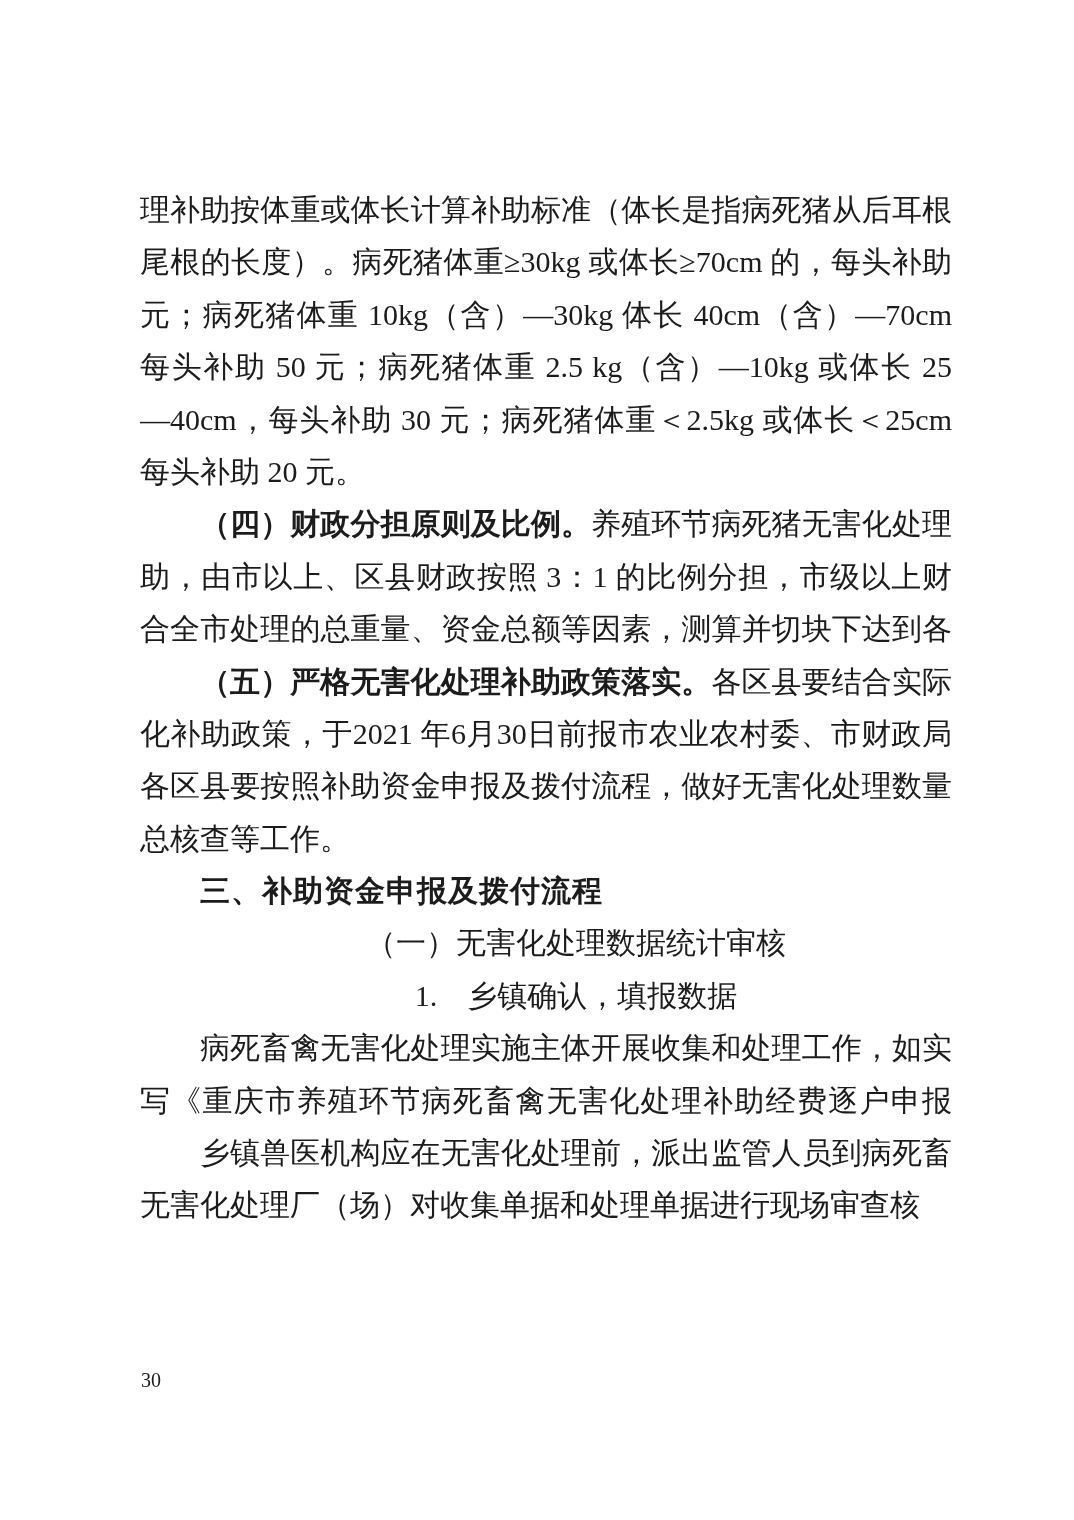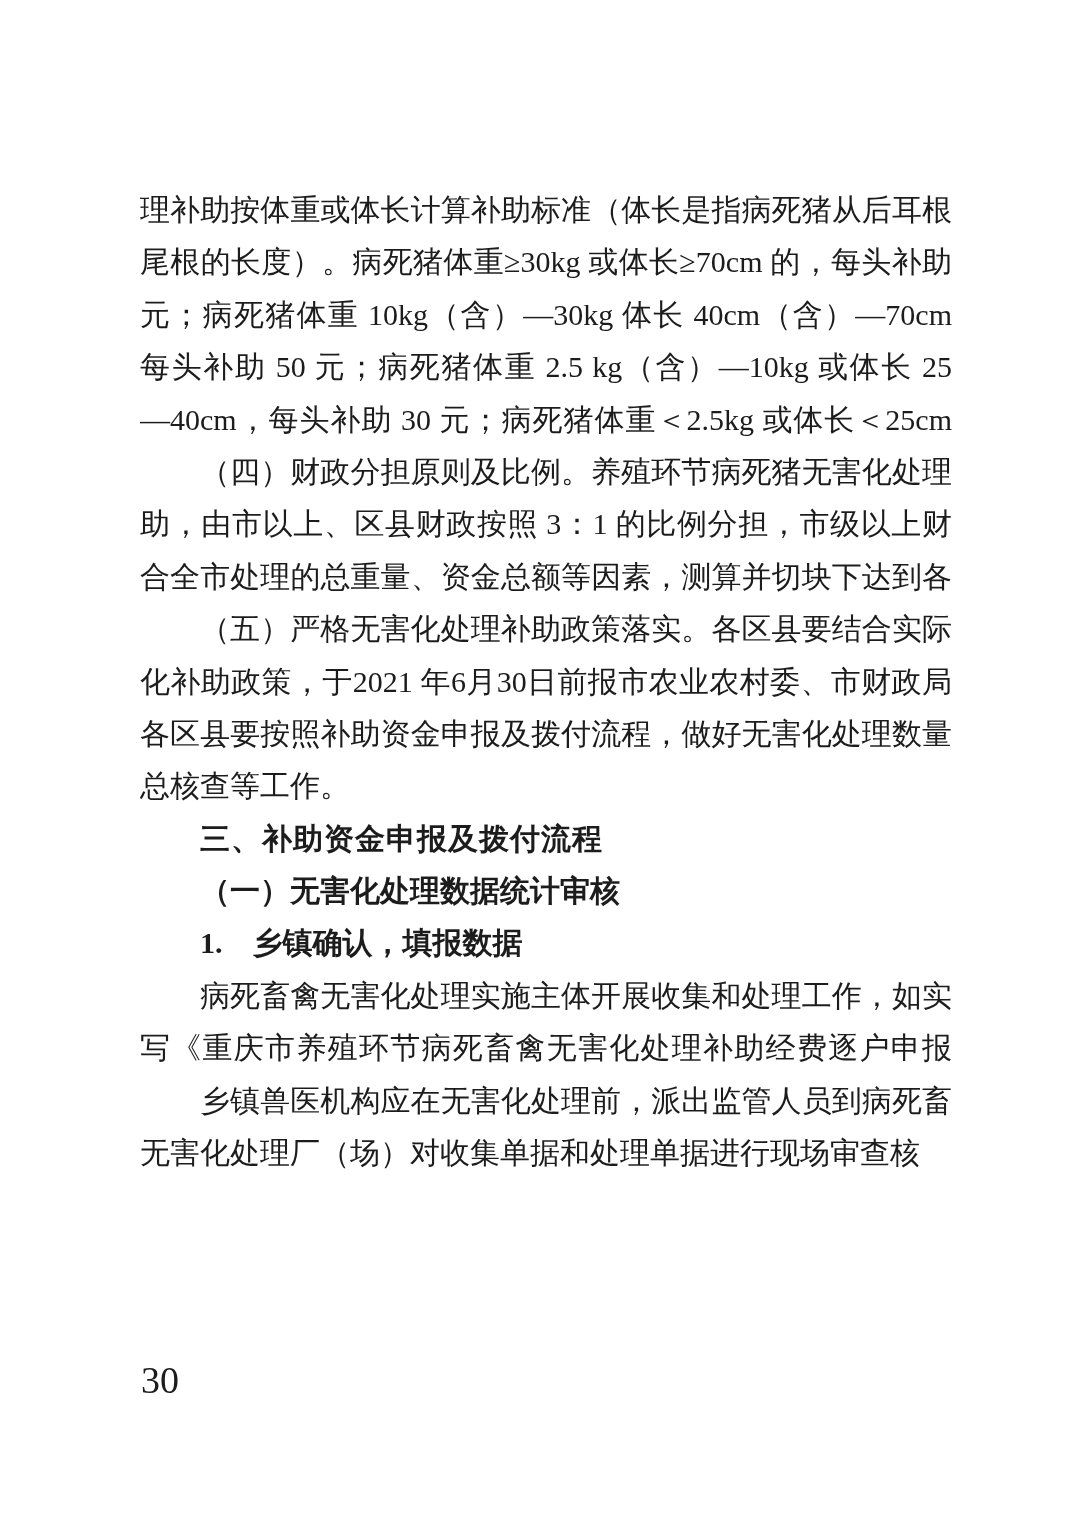--- a/index.html
+++ b/index.html
@@ -31,50 +31,52 @@
     text-align: left;
   }
   .just {
     text-align: justify;
     text-align-last: justify;
   }
   .indent {
     text-indent: 2em;
   }
   .lead {
-    font-weight: 400;
+    font-weight: 700;
   }
   .heading {
     font-family: Liberation Serif, serif;
     font-weight: 700;
     letter-spacing: 1px;
   }
   .kai {
-    font-weight: 700;
+    font-weight: 400;
+    text-align: center;
   }
   .page-number {
     position: absolute;
     left: 141px;
     top: 1360px;
-    font-size: 38px;
+    font-size: 20px;
     line-height: 40px;
     font-family: "Liberation Serif", "DejaVu Serif", serif;
     color: #1c1c1c;
   }
 </style>
 </head>
 <body>
 
 <div class="page">
   <div class="text-block">
     <div class="line just">理补助按体重或体长计算补助标准（体长是指病死猪从后耳根至</div>
     <div class="line just">尾根的长度）。病死猪体重≥30kg 或体长≥70cm 的，每头补助 80</div>
     <div class="line just">元；病死猪体重 10kg（含）—30kg 体长 40cm（含）—70cm 的，</div>
     <div class="line just">每头补助 50 元；病死猪体重 2.5 kg（含）—10kg 或体长 25 cm（含）</div>
     <div class="line just">—40cm，每头补助 30 元；病死猪体重＜2.5kg 或体长＜25cm 的，</div>
+    <div class="line">每头补助 20 元。</div>
     <div class="line just indent">
       <span class="lead">（四）财政分担原则及比例。</span><span>养殖环节病死猪无害化处理补</span>
     </div>
     <div class="line just">助，由市以上、区县财政按照 3：1 的比例分担，市级以上财政综</div>
     <div class="line just">合全市处理的总重量、资金总额等因素，测算并切块下达到各区</div>
     <div class="line just indent">
       <span class="lead">（五）严格无害化处理补助政策落实。</span><span>各区县要结合实际细</span>
     </div>
     <div class="line just">化补助政策，于2021 年6月30日前报市农业农村委、市财政局备案。</div>
     <div class="line just">各区县要按照补助资金申报及拨付流程，做好无害化处理数量汇</div>

